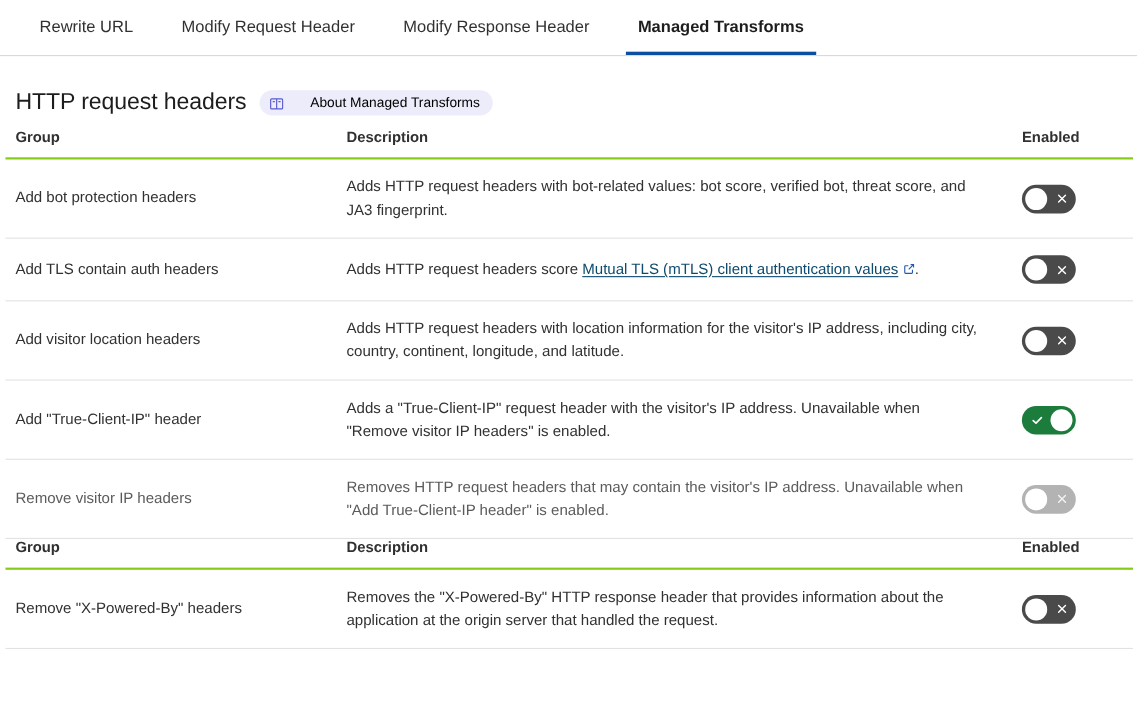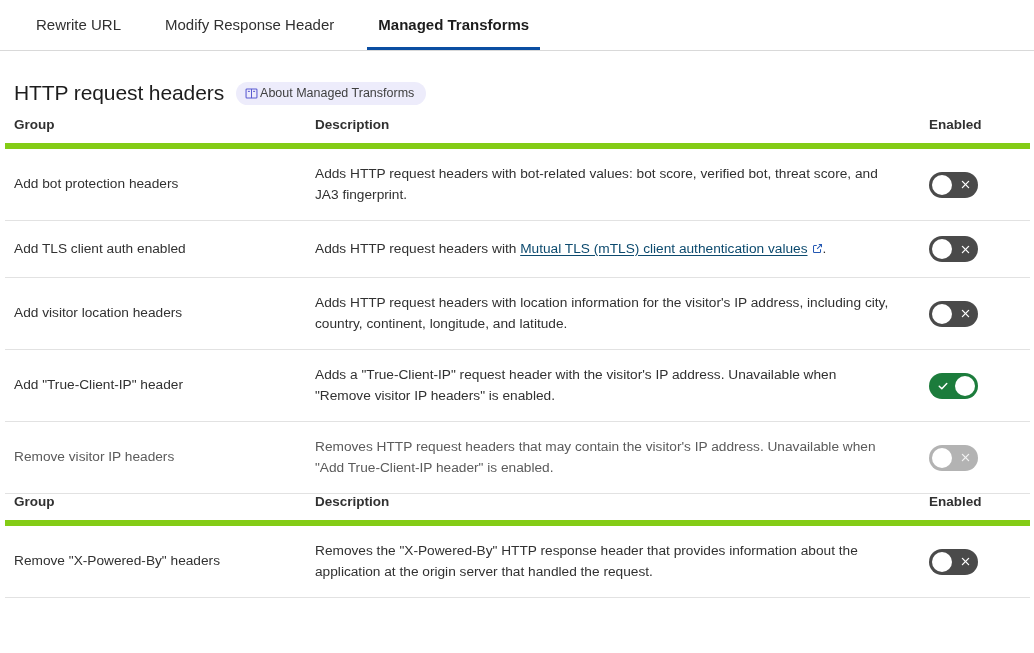--- a/index.html
+++ b/index.html
@@ -78,24 +78,24 @@
   }
   .section-title {
     font-size: 21px;
     font-weight: normal;
     letter-spacing: -0.1px;
     color: #1d1d1d;
   }
 
   .about-badge {
     display: inline-flex;
-    align-items: center;
-    gap: 2px;
+    align-items: flex-end;
+    gap: 24px;
     background: #edecfb;
-    color: #404040;
+    color: #000000;
     border-radius: 13px;
     padding: 4px 12px 4px 9px;
     font-size: 12.5px;
     line-height: 15px;
     cursor: pointer;
     text-decoration: none;
     white-space: nowrap;
   }
   .about-badge .badge-icon {
     display: inline-flex;
@@ -110,21 +110,21 @@
     width: 100%;
     border-collapse: collapse;
     table-layout: fixed;
   }
   table.mt-table th {
     text-align: left;
     font-size: 13.5px;
     font-weight: bold;
     color: #313131;
     padding: 0 0 11px 0;
-    border-bottom: 6px solid #84cc16;
+    border-bottom: 2px solid #84cc16;
     vertical-align: bottom;
   }
   table.mt-table td {
     border-bottom: 1px solid #e2e2e2;
     vertical-align: middle;
     font-size: 13.7px;
     line-height: 20.5px;
     color: #313131;
     padding: 15px 0 15px 0;
   }
@@ -197,20 +197,21 @@
   .toggle svg { display: block; }
 
   .enabled-cell-inner { display: flex; align-items: center; }
 </style>
 </head>
 <body>
 
 <div class="tabs-wrap">
   <div class="tabs" id="tabs-container">
       <button class="tab">Rewrite URL</button>
+      <button class="tab">Modify Request Header</button>
       <button class="tab">Modify Response Header</button>
       <button class="tab active">Managed Transforms</button>
     </div>
   <div class="tabs-rule"></div>
 </div>
 
 <div class="page">
 
   <div class="section">
     <div class="section-head">
@@ -248,22 +249,22 @@
                       <line x1="3.5" y1="3.5" x2="12.5" y2="12.5"></line>
                       <line x1="12.5" y1="3.5" x2="3.5" y2="12.5"></line>
                     </svg>
                   </span>
                   <span class="knob"></span>
                 </span>
               </div>
             </td>
           </tr>
           <tr>
-            <td class="col-group group-cell">Add TLS client auth enabled</td>
-            <td class="col-desc desc-cell"><span>Adds HTTP request headers with </span><a class="ext-link" href="#"><span>Mutual TLS (mTLS) client authentication values</span></a><span class="ext-icon"><svg viewBox="0 0 16 16" width="11" height="11" fill="none" stroke="#2458b3" stroke-width="1.5">
+            <td class="col-group group-cell">Add TLS contain auth headers</td>
+            <td class="col-desc desc-cell"><span>Adds HTTP request headers score </span><a class="ext-link" href="#"><span>Mutual TLS (mTLS) client authentication values</span></a><span class="ext-icon"><svg viewBox="0 0 16 16" width="11" height="11" fill="none" stroke="#2458b3" stroke-width="1.5">
                   <path d="M12.4 9.2v3.6a1.1 1.1 0 0 1-1.1 1.1H3.3a1.1 1.1 0 0 1-1.1-1.1V4.8a1.1 1.1 0 0 1 1.1-1.1h3.6"></path>
                   <line x1="7.4" y1="8.6" x2="13.6" y2="2.4"></line>
                   <polyline points="9.9,2.3 13.8,2.3 13.8,6.2"></polyline>
                 </svg></span><span>.</span></td>
             <td class="col-enabled">
               <div class="enabled-cell-inner">
                 <span class="toggle off">
                   <span class="mark">
                     <svg viewBox="0 0 16 16" width="11" height="11" stroke="#ffffff" stroke-width="1.9" stroke-linecap="round">
                       <line x1="3.5" y1="3.5" x2="12.5" y2="12.5"></line>

